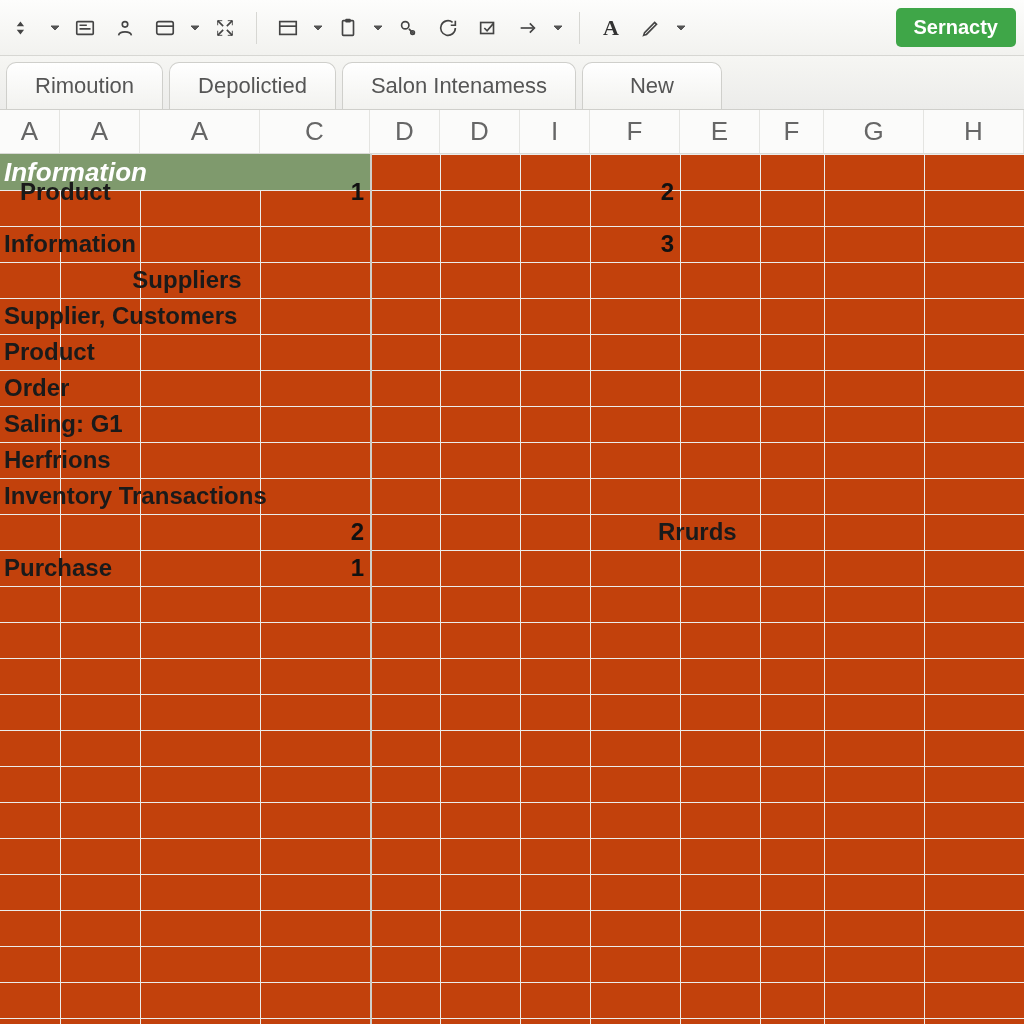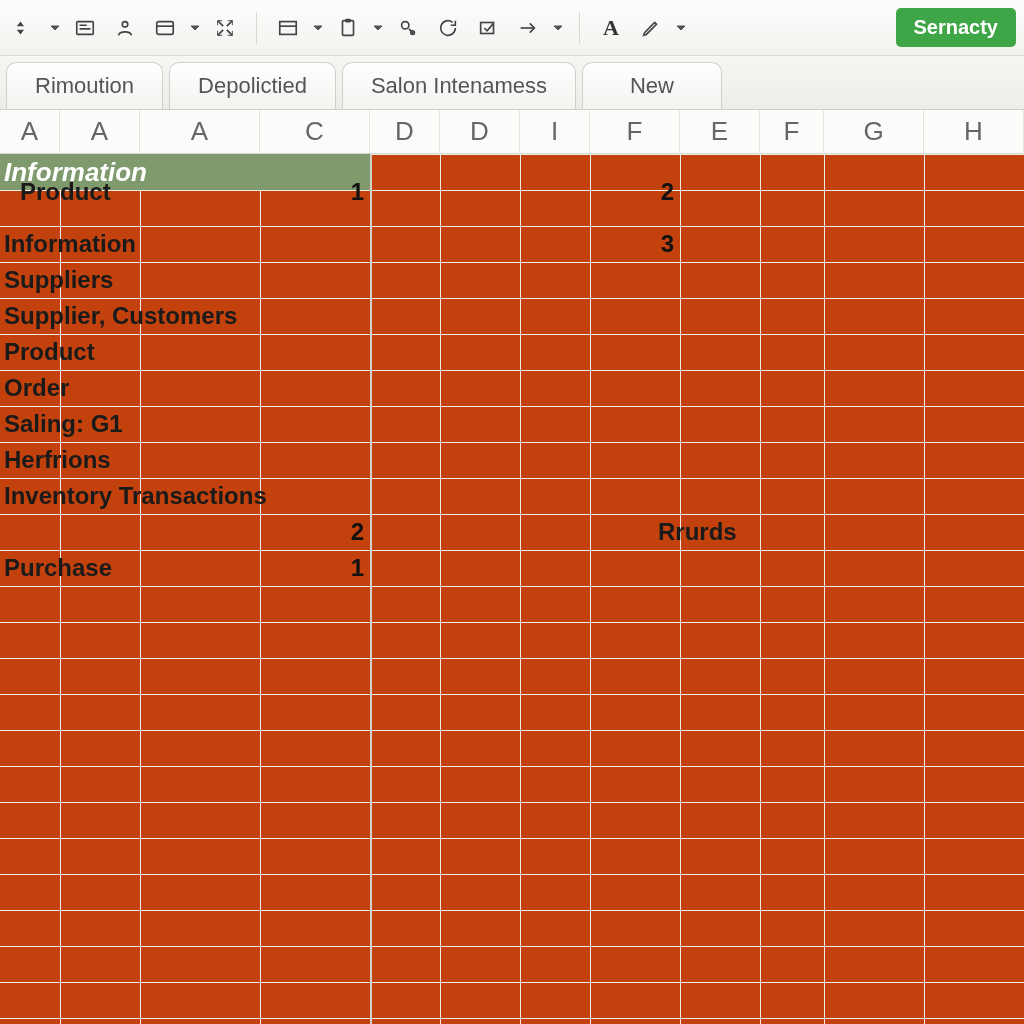--- a/index.html
+++ b/index.html
@@ -320,21 +320,21 @@
   <div id="rows">
       <div class="row" style="top: 20px; padding-left: 16px;">
         <div class="cellA">Product</div>
         <div class="cellC">1</div>
         <div class="cellF">2</div>
       </div>
       <div class="row" style="top: 72px;">
         <div class="cellA">Information</div>
         <div class="cellF">3</div>
       </div>
-      <div class="row" style="top: 108px;">
+      <div class="row" style="top: 108px; text-align: center;">
         <div class="cellA">Suppliers</div>
       </div>
       <div class="row" style="top: 144px;">
         <div class="cellA">Supplier, Customers</div>
       </div>
       <div class="row" style="top: 180px;">
         <div class="cellA">Product</div>
       </div>
       <div class="row" style="top: 216px;">
         <div class="cellA">Order</div>

